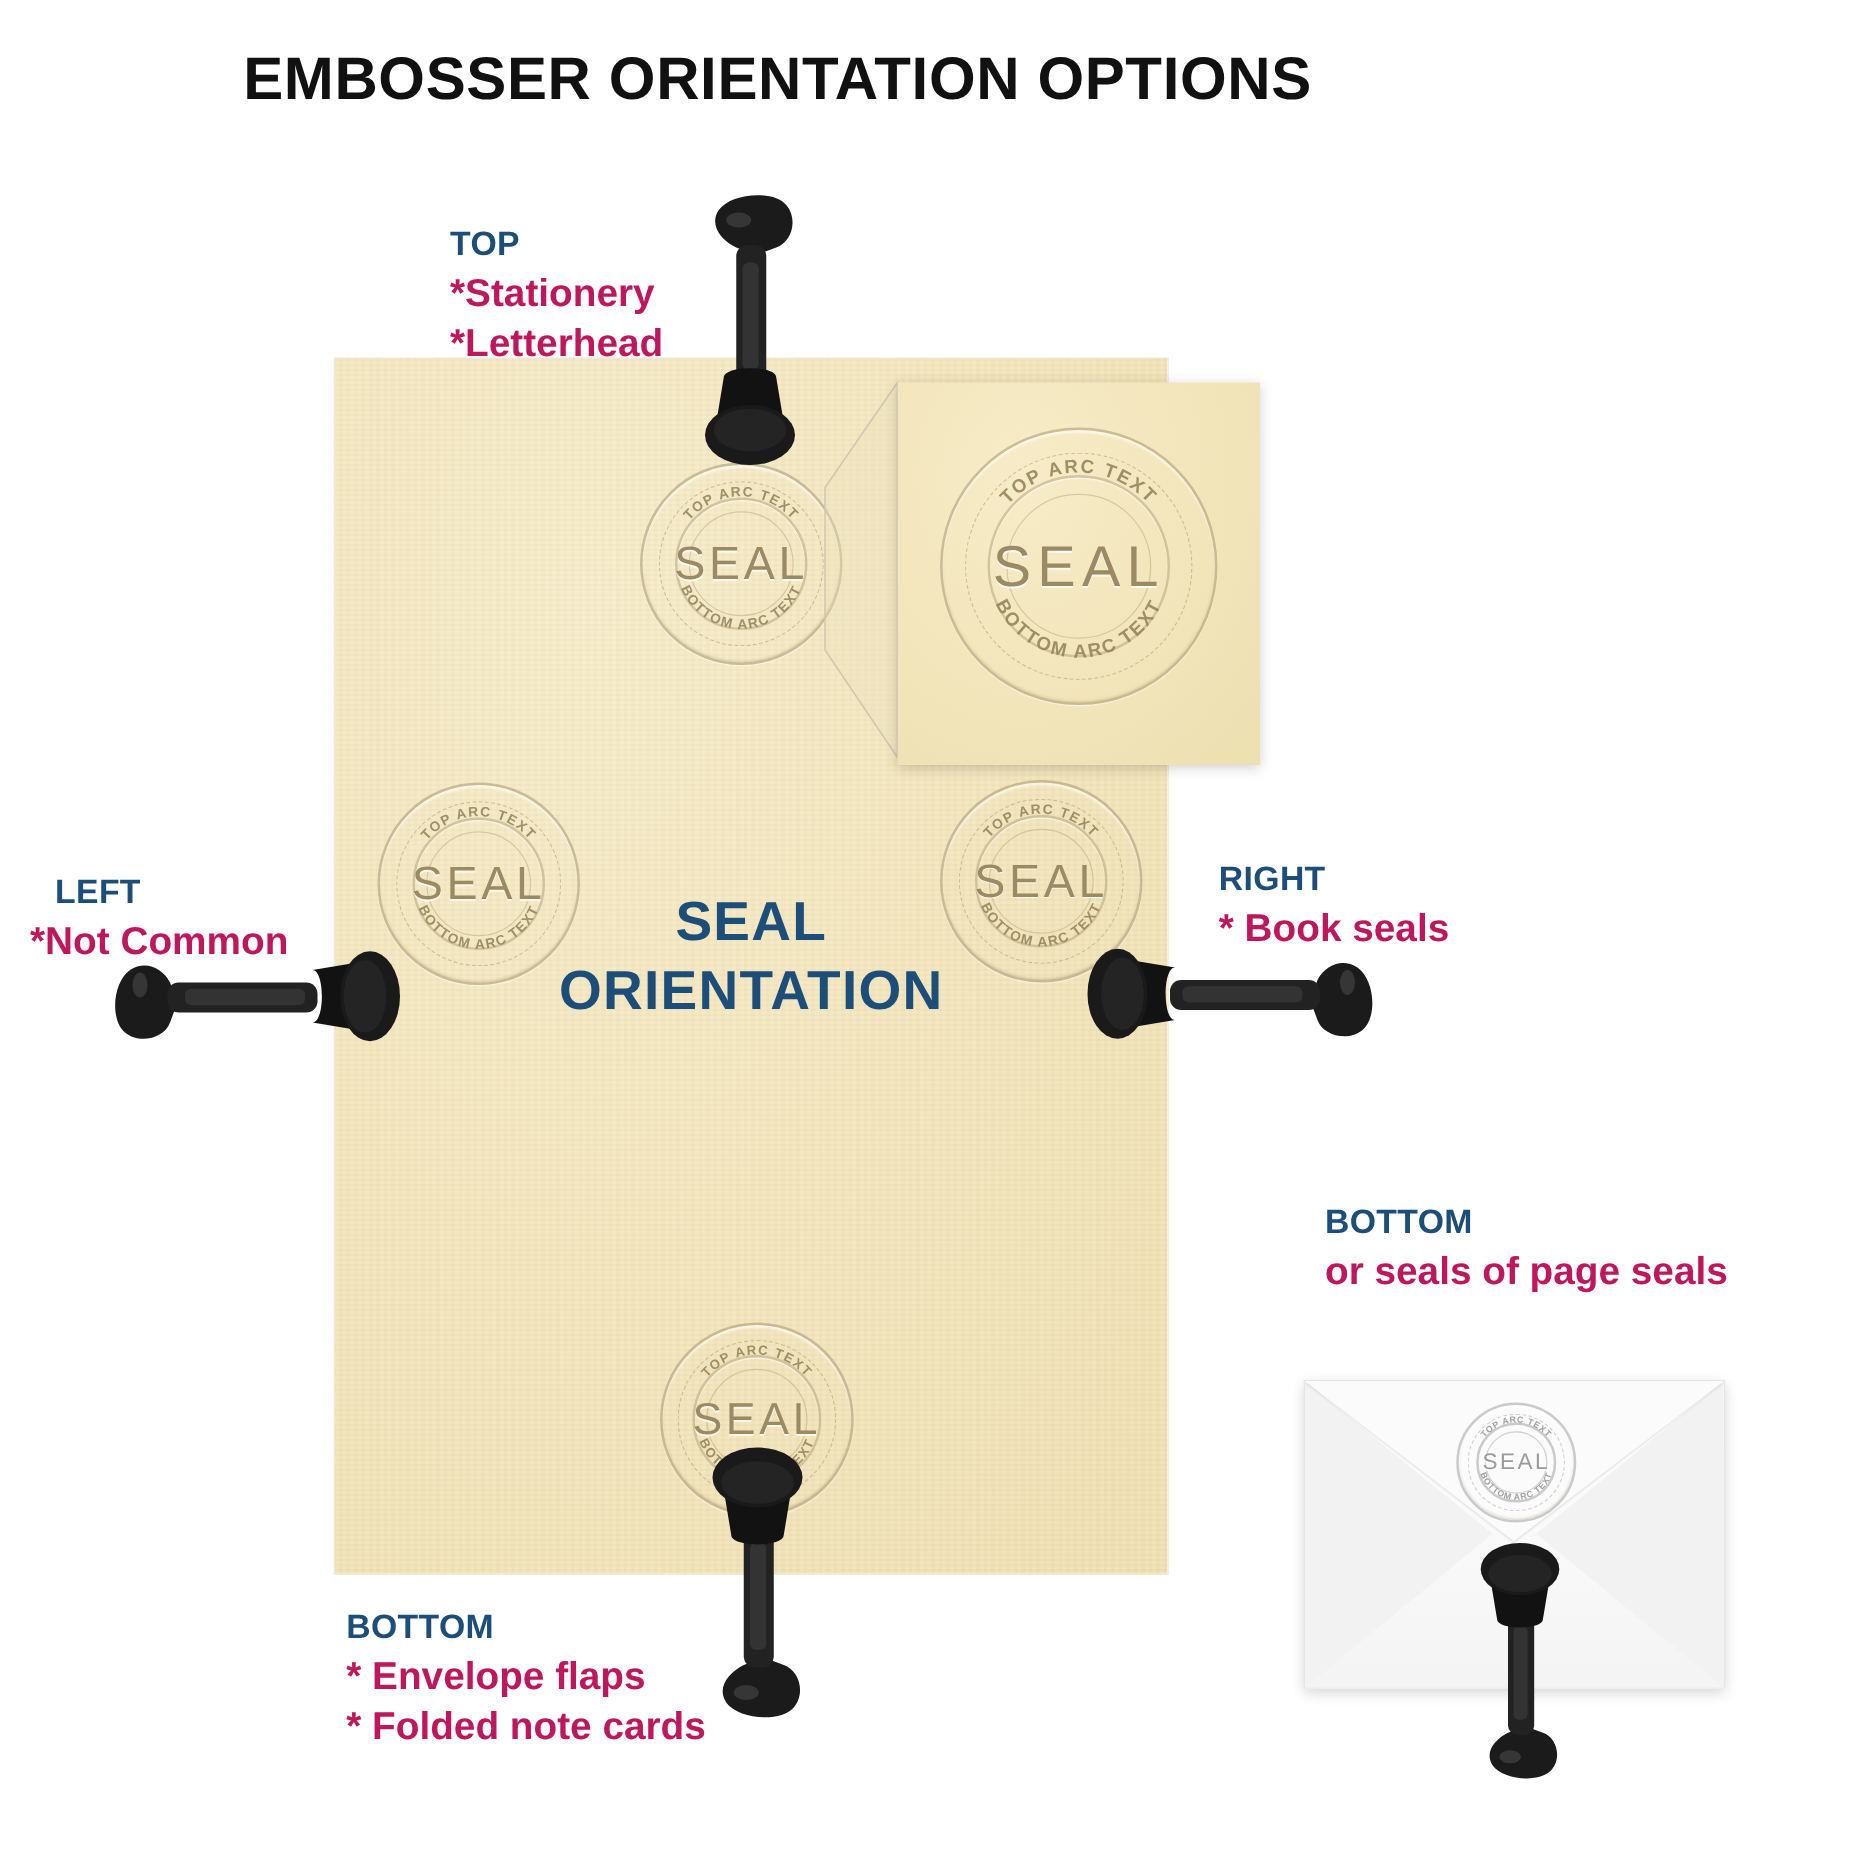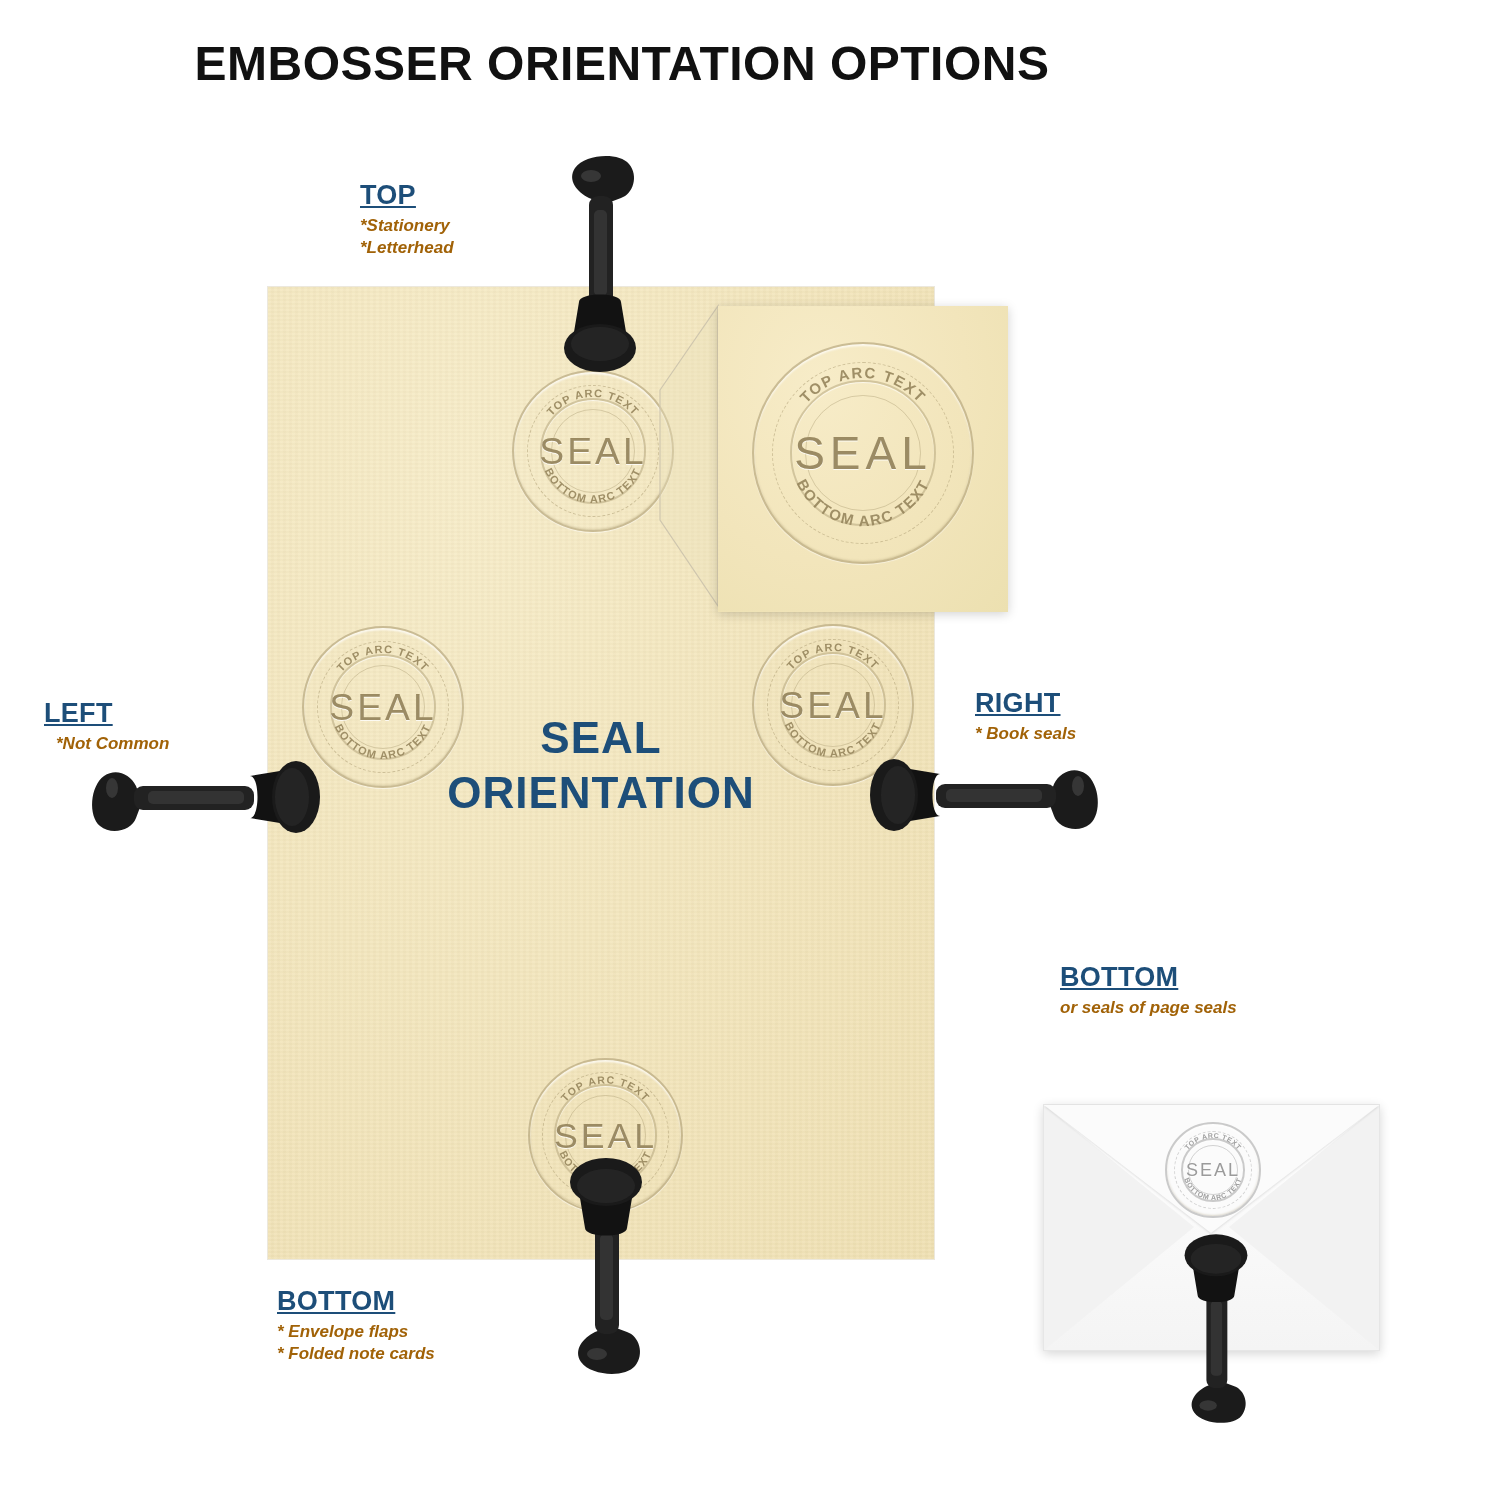--- a/index.html
+++ b/index.html
@@ -114,28 +114,26 @@
   .embosser svg{display:block;overflow:visible;}
 
   
   .callout{position:absolute;}
   .callout .head{
     color:#1d4e79;
     font-weight:bold;
     font-size:27px;
     margin-bottom:4px;
     letter-spacing:0.3px;
-    text-decoration:underline;
   }
   .callout .line{
-    color:#a16207;
+    color:#be185d;
     font-weight:bold;
-    font-size:17px;
+    font-size:31px;
     line-height:1.28;
-    font-style:italic;
   }
   .callout.right-align{text-align:right;}
 
   
   .envelope{
     position:absolute;
     left:1043px;top:1104px;
     width:335px;height:245px;
     background:linear-gradient(#ffffff,#f4f4f4);
     box-shadow:0 3px 10px rgba(0,0,0,0.16);
@@ -382,21 +380,21 @@
 </div>
 
 <div class="callout" style="left:360px;top:180px;">
   <div class="head">TOP</div>
   <div class="line">*Stationery</div>
   <div class="line">*Letterhead</div>
 </div>
 
 <div class="callout right-align" style="left:0px;top:698px;width:252px;">
   <div class="head" style="text-align:left;padding-left:44px;">LEFT</div>
-  <div class="line" style="text-align:left;padding-left:56px;">*Not Common</div>
+  <div class="line" style="text-align:left;padding-left:24px;">*Not Common</div>
 </div>
 
 <div class="callout" style="left:975px;top:688px;">
   <div class="head">RIGHT</div>
   <div class="line">* Book seals</div>
 </div>
 
 <div class="callout" style="left:277px;top:1286px;">
   <div class="head">BOTTOM</div>
   <div class="line">* Envelope flaps</div>

